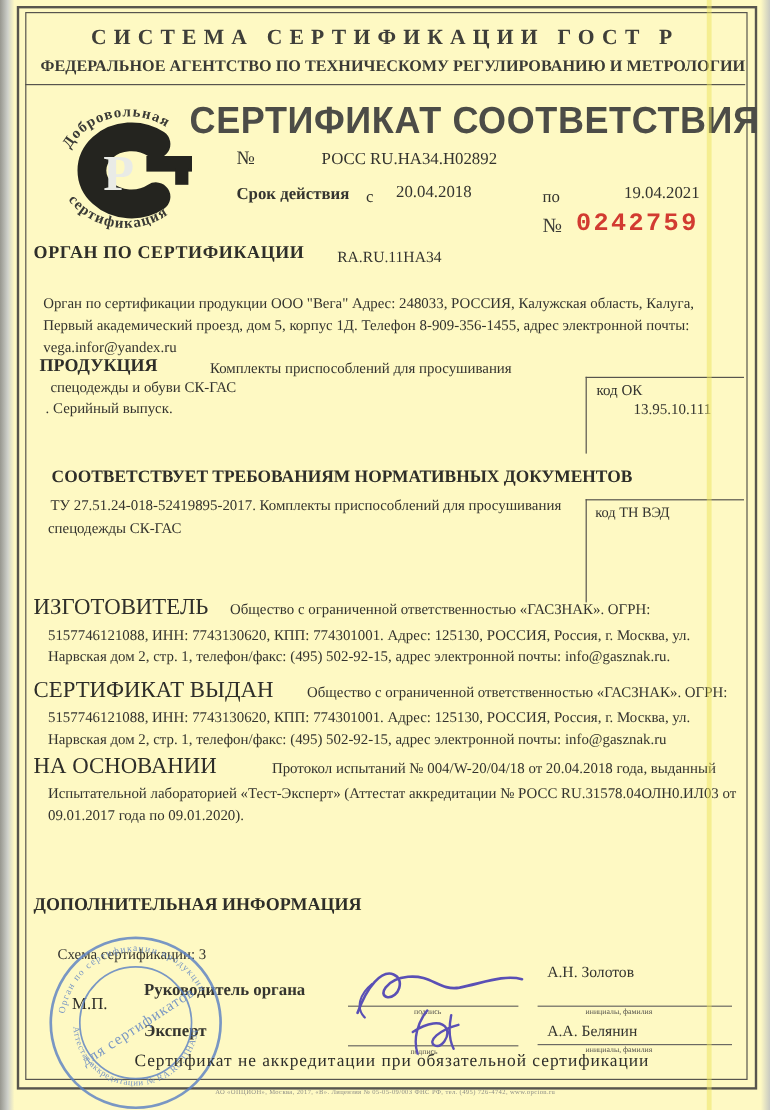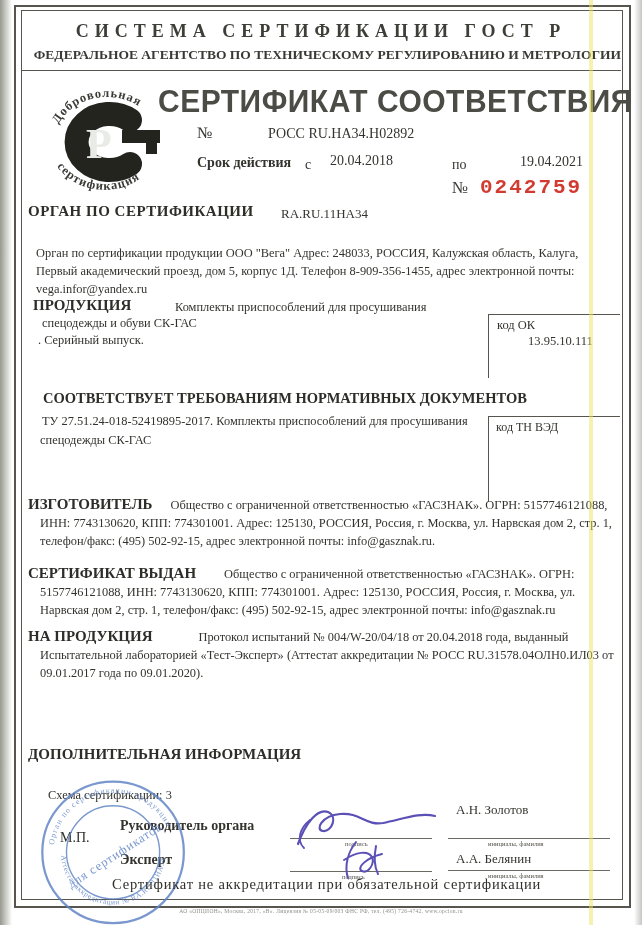--- a/index.html
+++ b/index.html
@@ -1,18 +1,18 @@
 <!DOCTYPE html>
 <html><head>
 <meta charset="utf-8">
 <style>
   html,body{margin:0;padding:0;background:#d9dbd6;}
   .page{
     position:relative;width:642px;height:925px;margin:0 auto;
-    background:#ffffff;
+    background:#fef9c3;
     overflow:hidden;
     font-family:"Liberation Serif",serif;
     color:#34342f;
   }
   .scan-edge-left{position:absolute;left:0;top:0;bottom:0;width:12px;
     background:linear-gradient(90deg,#97978f,#cfd1cb 55%,rgba(233,235,230,0));z-index:1;}
   .scan-edge-right{position:absolute;right:0;top:0;bottom:0;width:8px;
     background:linear-gradient(270deg,#c6c8c2,rgba(233,235,230,0));z-index:1;}
   .security-stripe{position:absolute;top:0;bottom:0;left:589px;width:4px;opacity:.5;z-index:6;pointer-events:none;}
   .frame-outer{position:absolute;left:14px;top:5px;width:613px;height:899px;border:2px solid #57554e;z-index:2;}
@@ -24,21 +24,21 @@
     font-size:13.5px;font-weight:700;color:#3a3a35;}
   .abs{position:absolute;z-index:3;}
   .title{left:158px;top:84px;font-family:"Liberation Sans",sans-serif;
     font-size:30px;font-weight:700;color:#4c4c47;letter-spacing:0.5px;transform:scaleY(1.05);}
   .serif14{font-size:14px;}
   .lab{font-weight:700;font-size:15px;color:#2e2e29;}
   .body-text{font-size:12.4px;line-height:1.45;color:#33332e;}
   .fieldp{position:absolute;z-index:3;width:586px;left:28px;
     font-size:12.4px;line-height:1.42;color:#33332e;
     padding-left:12px;text-indent:-12px;margin:0;}
-  .fieldp .flabel{font-weight:700;font-size:15px;color:#2e2e29;}
+  .fieldp .flabel{font-weight:400;font-size:19px;color:#2e2e29;}
   .code-box-line-h{position:absolute;height:1px;background:#57554e;z-index:3;}
   .code-box-line-v{position:absolute;width:1px;background:#57554e;z-index:3;}
   .small-caption{font-size:6.5px;color:#55534d;}
   .sig-line{position:absolute;height:1px;background:#6b6963;z-index:3;}
   .red-number{font-family:"Liberation Mono",monospace;font-size:21px;letter-spacing:2px;font-weight:700;}
   .footer-print{position:absolute;left:0;right:0;top:908px;text-align:center;
     font-size:5.5px;color:#8e8e86;letter-spacing:.3px;z-index:3;}
   .no-interact{cursor:default;}
 </style>
 </head>
@@ -110,21 +110,21 @@
   <div class="abs body-text" style="left:40px;top:432px;width:435px;">спецодежды СК-ГАС</div>
 
   <div class="code-box-line-h" style="left:488px;top:416px;width:132px;"></div>
   <div class="code-box-line-v" style="left:488px;top:416px;height:86px;"></div>
   <div class="abs" style="left:496px;top:420px;font-size:12px;">код ТН ВЭД</div>
 
   <p class="fieldp" style="top:494px;"><span class="flabel" style="margin-right:18px;">ИЗГОТОВИТЕЛЬ</span><span>Общество с ограниченной ответственностью «ГАСЗНАК». ОГРН: 5157746121088, ИНН: 7743130620, КПП: 774301001. Адрес: 125130, РОССИЯ, Россия, г. Москва, ул. Нарвская дом 2, стр. 1, телефон/факс: (495) 502-92-15, адрес электронной почты: info@gasznak.ru.</span></p>
 
   <p class="fieldp" style="top:563px;"><span class="flabel" style="margin-right:28px;">СЕРТИФИКАТ ВЫДАН</span><span>Общество с ограниченной ответственностью «ГАСЗНАК». ОГРН: 5157746121088, ИНН: 7743130620, КПП: 774301001. Адрес: 125130, РОССИЯ, Россия, г. Москва, ул. Нарвская дом 2, стр. 1, телефон/факс: (495) 502-92-15, адрес электронной почты: info@gasznak.ru</span></p>
 
-  <p class="fieldp" style="top:626px;"><span class="flabel" style="margin-right:46px;">НА ПРОДУКЦИЯ</span><span>Протокол испытаний № 004/W-20/04/18 от 20.04.2018 года, выданный Испытательной лабораторией «Тест-Эксперт» (Аттестат аккредитации № РОСС RU.31578.04ОЛН0.ИЛ03 от 09.01.2017 года по 09.01.2020).</span></p>
+  <p class="fieldp" style="top:626px;"><span class="flabel" style="margin-right:46px;">НА ОСНОВАНИИ</span><span>Протокол испытаний № 004/W-20/04/18 от 20.04.2018 года, выданный Испытательной лабораторией «Тест-Эксперт» (Аттестат аккредитации № РОСС RU.31578.04ОЛН0.ИЛ03 от 09.01.2017 года по 09.01.2020).</span></p>
 
   <div class="abs lab" style="left:28px;top:746px;">ДОПОЛНИТЕЛЬНАЯ ИНФОРМАЦИЯ</div>
   <div class="abs body-text" style="left:48px;top:787px;">Схема сертификации: 3</div>
 
   <div class="abs" style="left:60px;top:830px;font-size:14px;color:#2f2f2a;">М.П.</div>
 
   <svg class="abs" style="left:16px;top:776px;z-index:4;opacity:.82;" width="196" height="149" viewBox="0 0 196 160">
     <defs>
       <path id="stampArcTop" d="M33,82 A64,64 0 0 1 161,82" fill="none"></path>
       <path id="stampArcBot" d="M41,82 A56,56 0 0 0 153,82" fill="none"></path>

